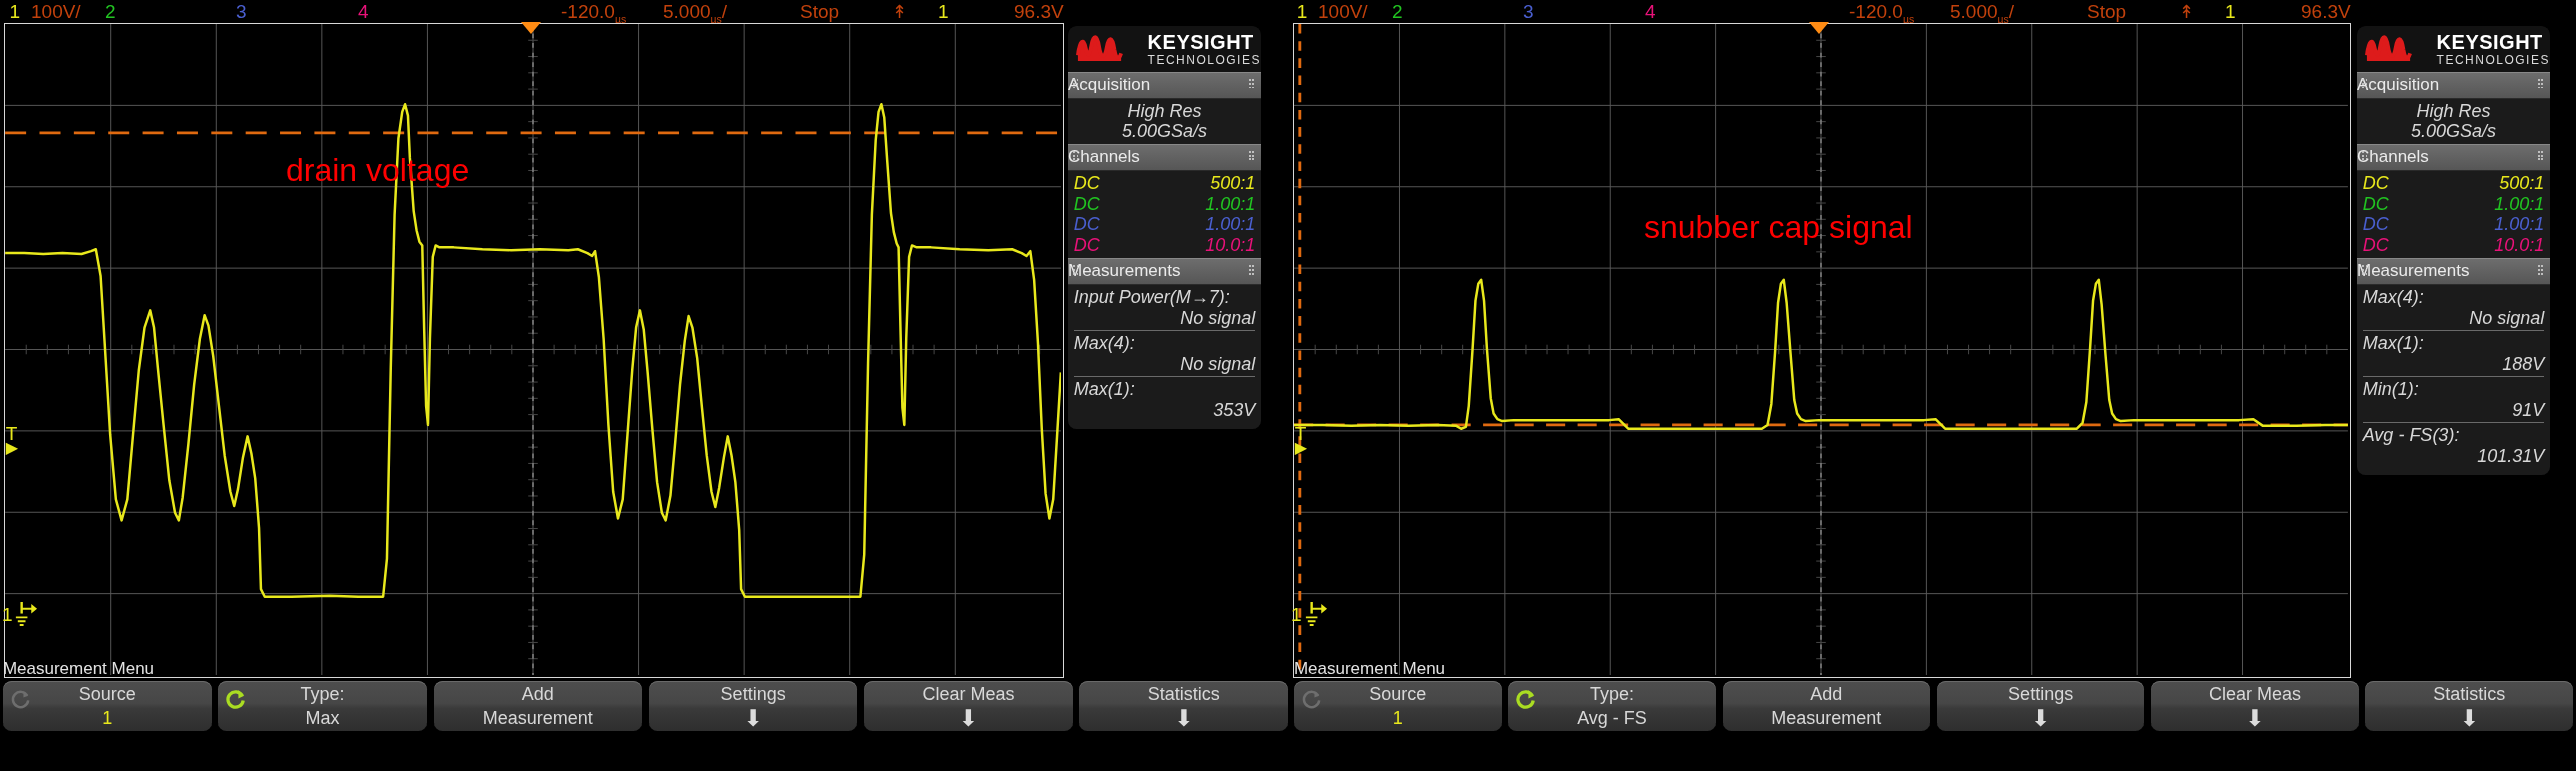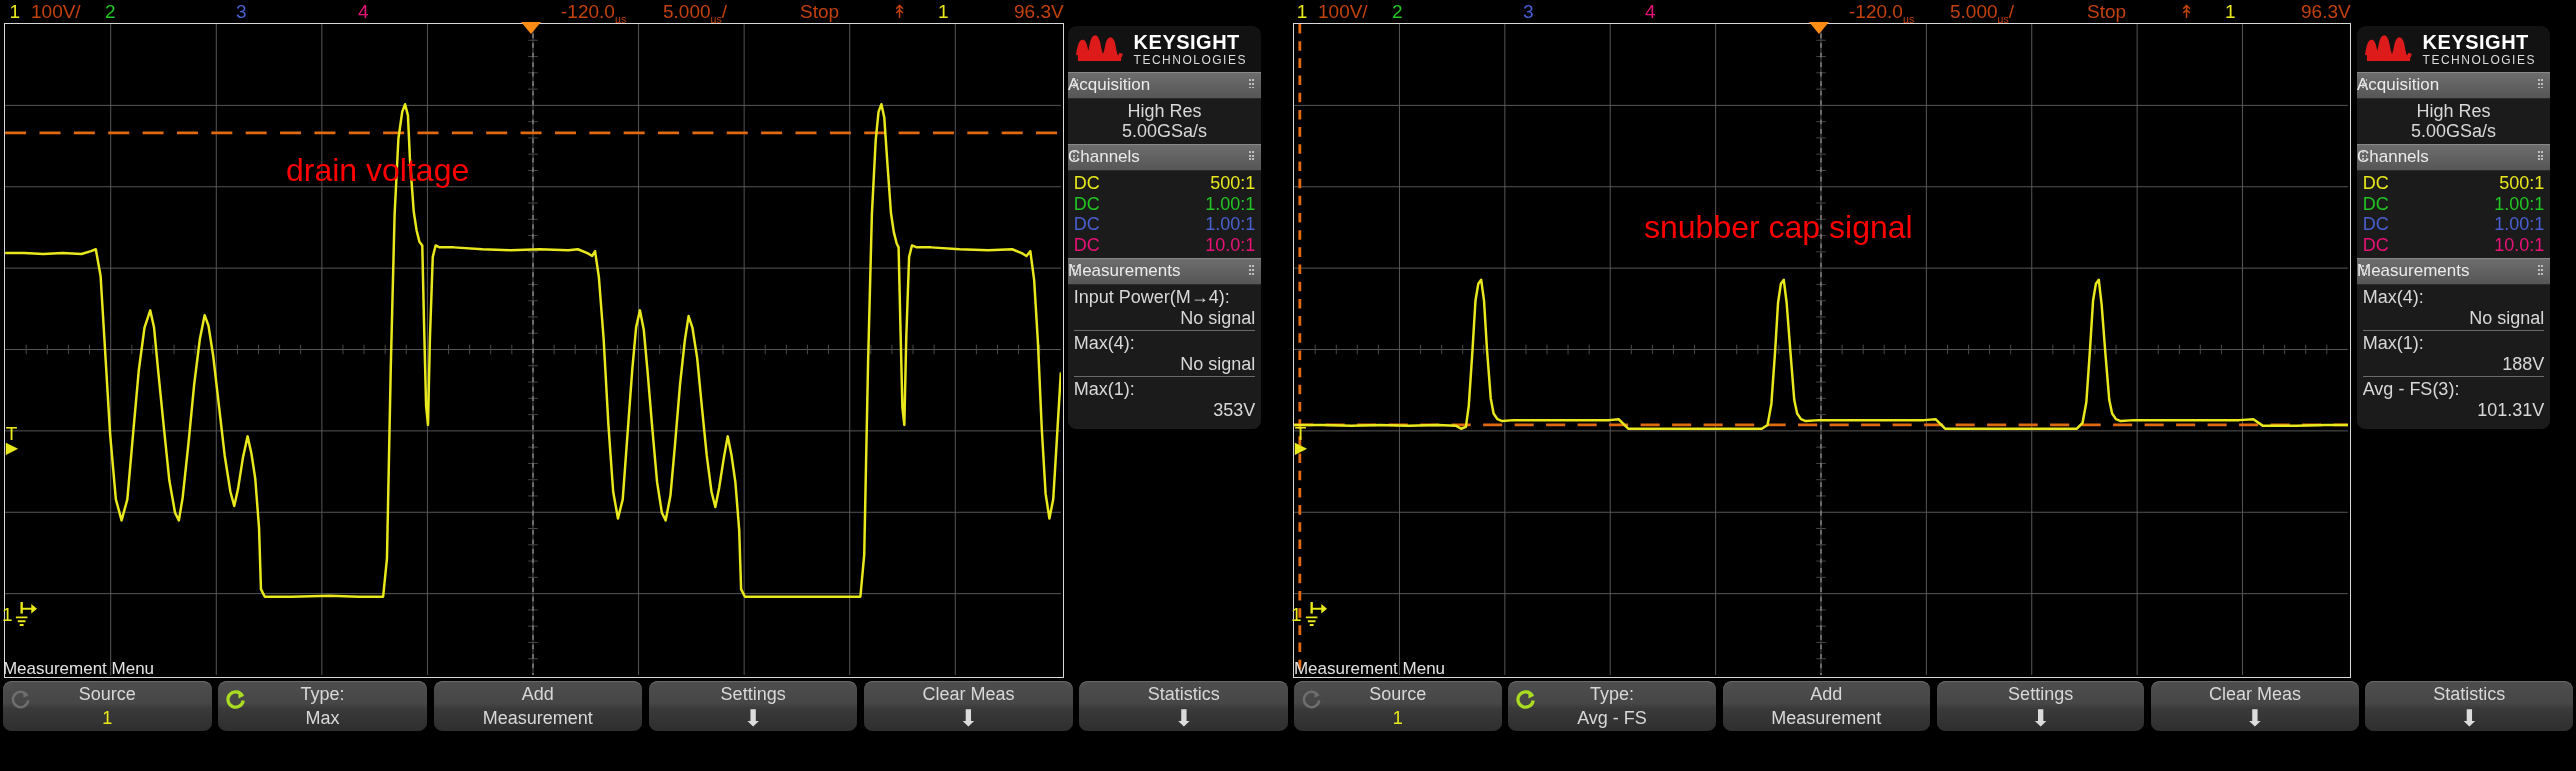--- a/index.html
+++ b/index.html
@@ -64,41 +64,41 @@
     position: absolute; top: 0;
     width: 193px;
     background: #0d0d0d;
     border-radius: 8.6px;
     overflow: hidden;
     font-size: 18px;
     color: #d8d8d8;
   }
   .keysight {
     background: #121212; padding: 5.7px 7.6px 6.7px 7.6px;
-    display: flex; align-items: center; gap: 10px;
+    display: flex; align-items: center; gap: 24px;
     border-radius: 8.6px 8.6px 0 0;
   }
   .ks-logo { width: 48px; height: 29px; flex: 0 0 auto; }
   .ks-text { line-height: 1; }
   .ks-name { font-size: 20px; font-weight: bold; color: #fff; letter-spacing: 0.5px; }
   .ks-tag  { font-size: 12px; color: #dcdcdc; letter-spacing: 1.5px; margin-top: 1.9px; }
 
   .sec-head {
     background: linear-gradient(#6d6d6d, #565656);
     color: #ebebeb; font-size: 17px; text-align: left;
     padding: 1.9px 0 2.9px 0; position: relative;
     border-top: 1px solid #888; border-bottom: 1px solid #2a2a2a;
   }
   .grip { position: absolute; top: 5.7px; width: 7.6px; height: 11.5px; opacity: .85; }
   .grip.l { left: 4.8px; } .grip.r { right: 4.8px; }
   .grip i {
     display: block; width: 1.9px; height: 1.9px; background: #d0d0d0;
     margin: 0 0 1.9px 0; float: left; margin-right: 1.9px;
   }
-  .sec-body { background: #1b1b1b; padding: 1.9px 5.7px 2.9px 5.7px; }
+  .sec-body { background: #1b1b1b; padding: 1.9px 5.7px 2.9px 5.7px; font-style: italic; }
   .centerline { text-align: center; line-height: 1.12; }
   .kv { display: flex; justify-content: space-between; line-height: 1.15; }
   .meas-item { border-bottom: 1px solid #6a6a6a; padding-bottom: 1px; margin-bottom: 1.9px; }
   .meas-item:last-child { border-bottom: none; }
   .meas-label { text-align: left; }
   .meas-value { text-align: right; }
 
   
   .menubar { position: absolute; left: 0; width: 100%; }
   .menu-title {
@@ -372,21 +372,21 @@
             <i></i>
             <i></i>
             <i></i>
             <i></i>
             <i></i>
             <i></i>
           </span>
       </div>
       <div class="sec-body" style="padding-bottom:5.7px;">
         <div class="meas-item">
-          <div class="meas-label">Input Power(M→4):</div>
+          <div class="meas-label">Input Power(M→7):</div>
           <div class="meas-value">No signal</div>
         </div>
         <div class="meas-item">
           <div class="meas-label">Max(4):</div>
           <div class="meas-value">No signal</div>
         </div>
         <div class="meas-item">
           <div class="meas-label">Max(1):</div>
           <div class="meas-value">353V</div>
         </div>
@@ -680,20 +680,24 @@
       <div class="sec-body" style="padding-bottom:5.7px;">
         <div class="meas-item">
           <div class="meas-label">Max(4):</div>
           <div class="meas-value">No signal</div>
         </div>
         <div class="meas-item">
           <div class="meas-label">Max(1):</div>
           <div class="meas-value">188V</div>
         </div>
         <div class="meas-item">
+          <div class="meas-label">Min(1):</div>
+          <div class="meas-value">91V</div>
+        </div>
+        <div class="meas-item">
           <div class="meas-label">Avg - FS(3):</div>
           <div class="meas-value">101.31V</div>
         </div>
       </div>
     </div>
 
     <div class="menubar" style="top:659px;">
       <div class="menu-title">Measurement Menu</div>
       <div class="softkeys">
         <div class="softkey">

